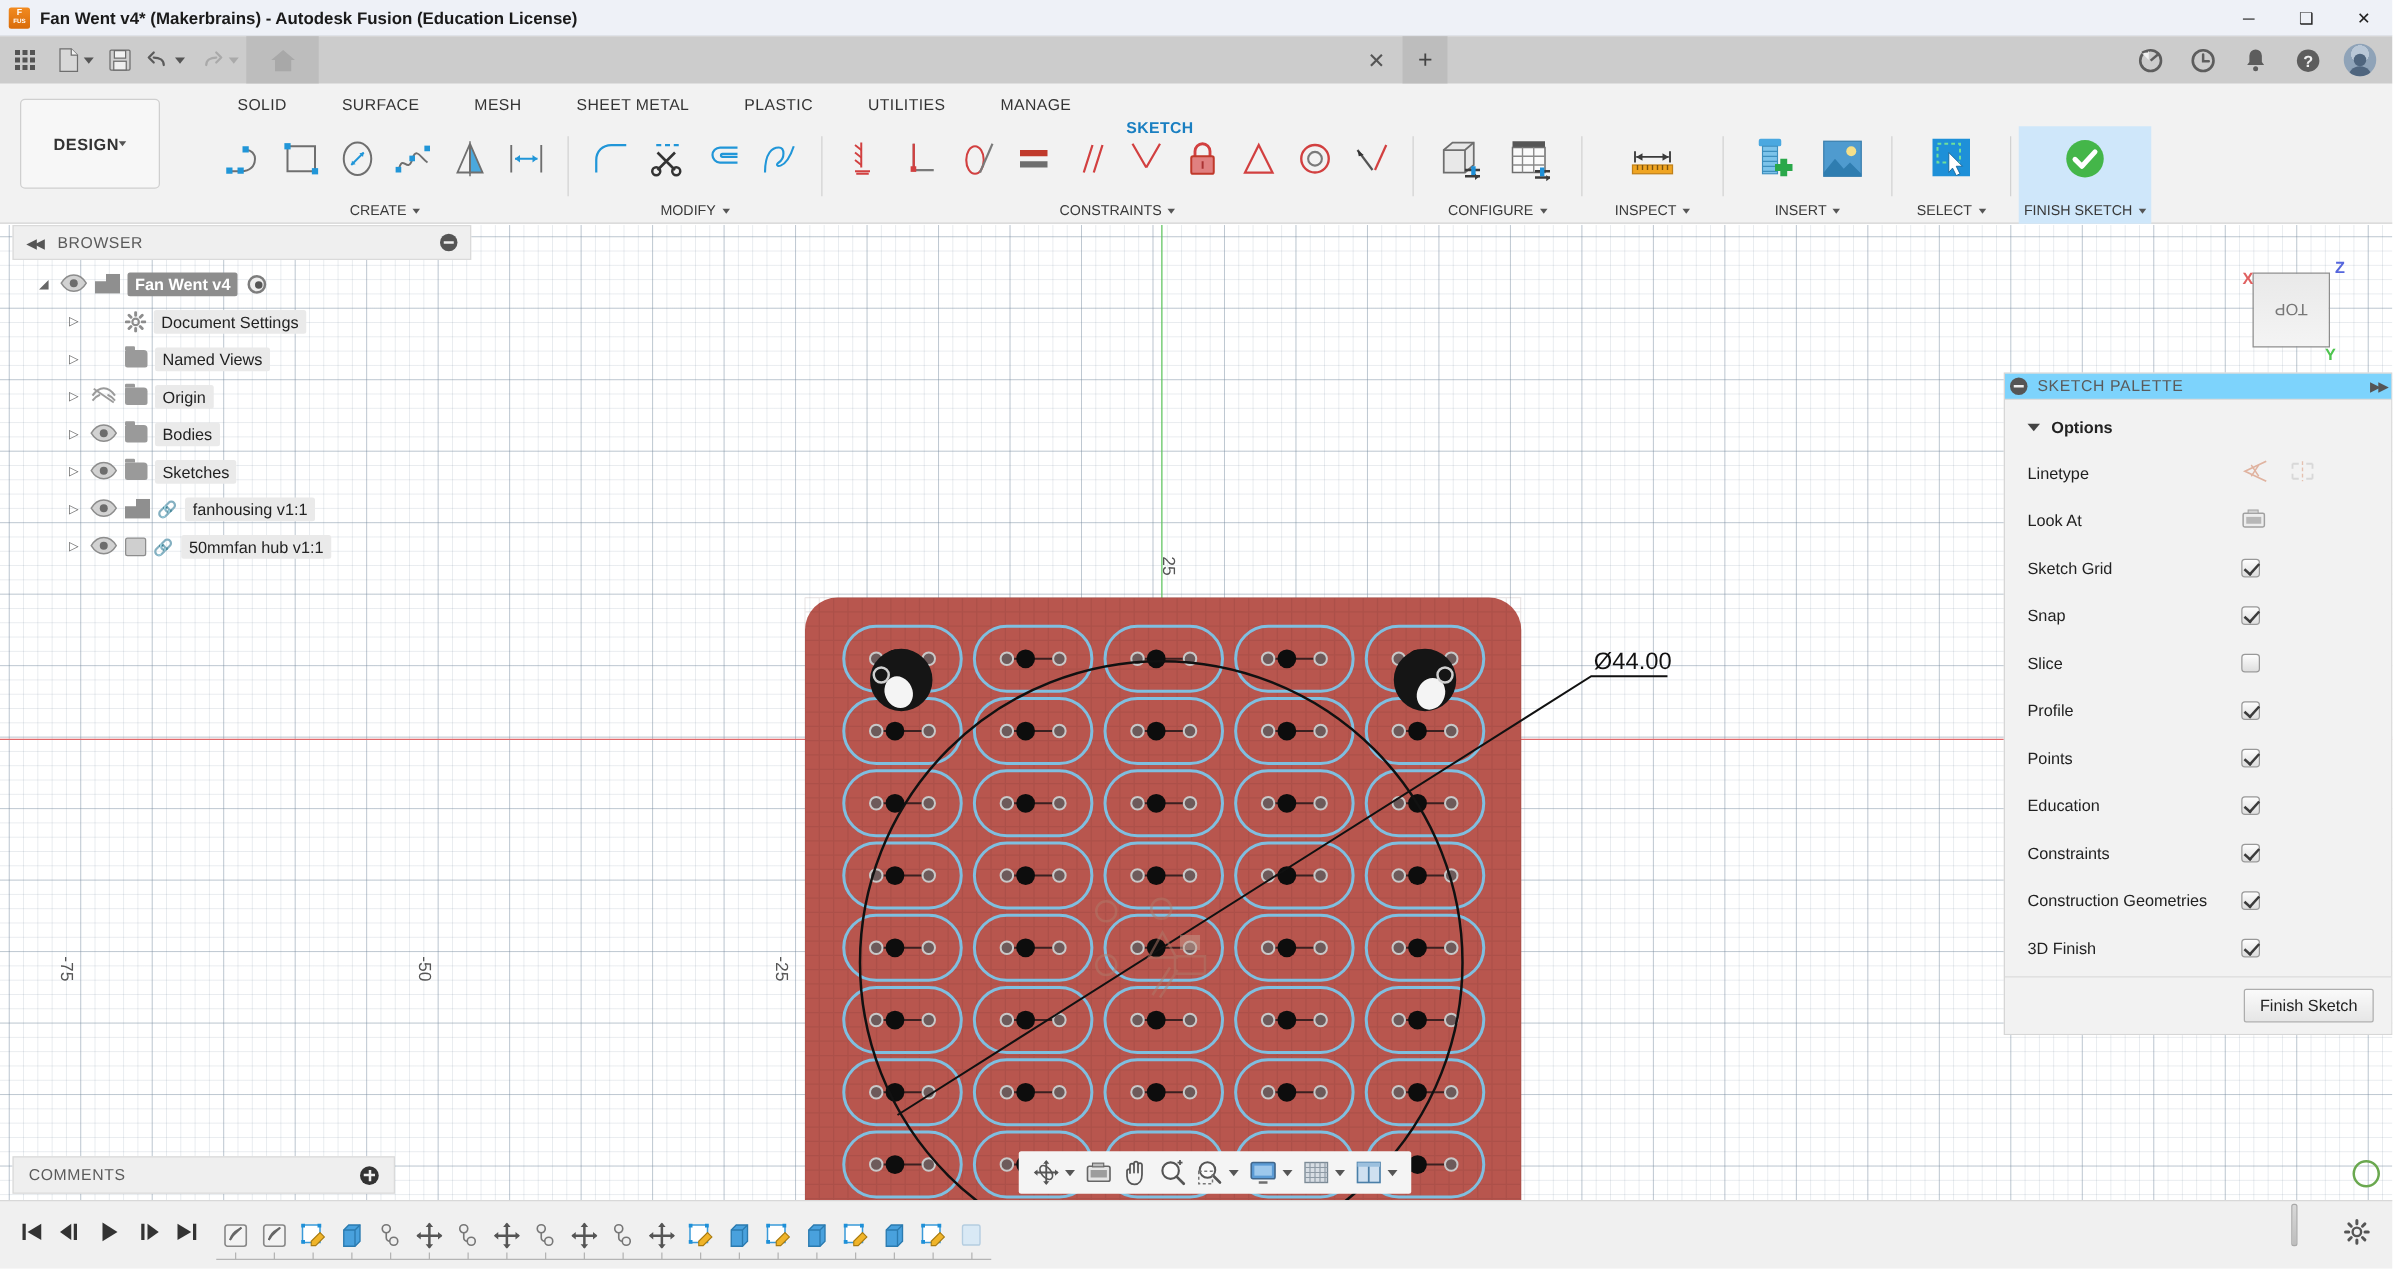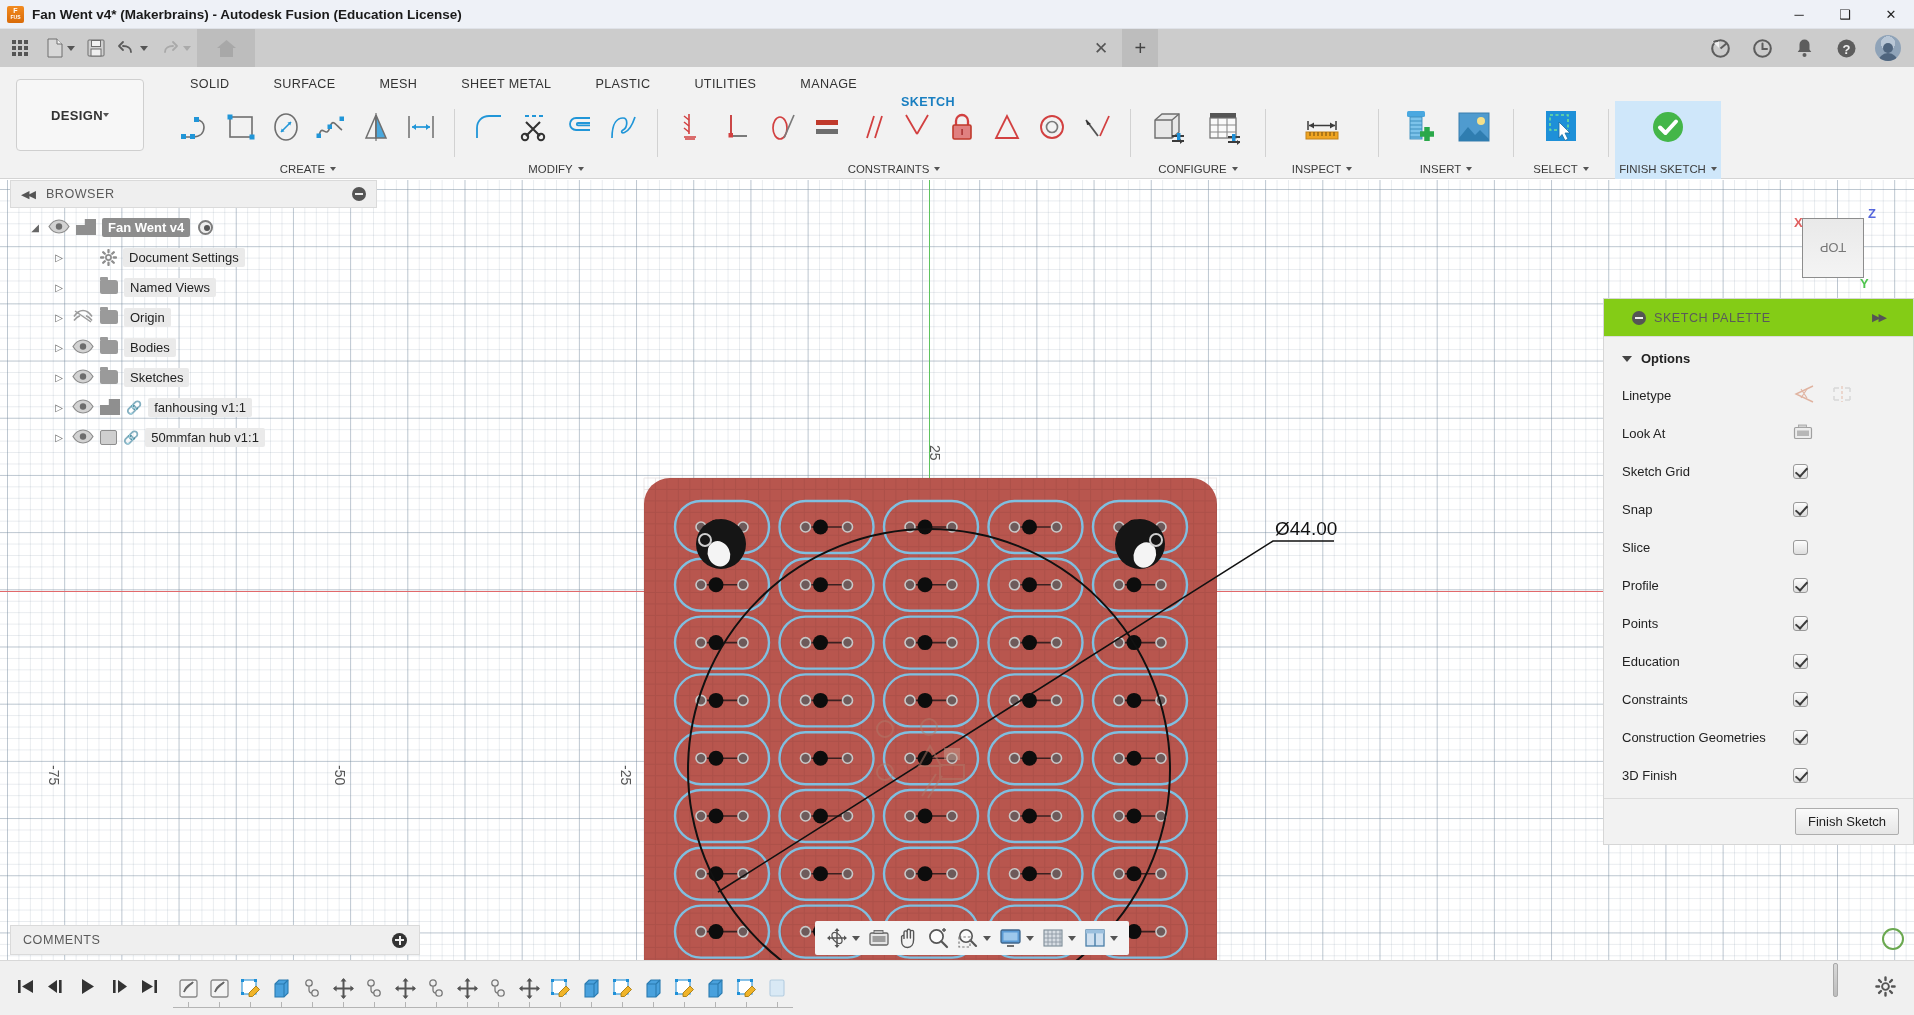--- a/index.html
+++ b/index.html
@@ -86,21 +86,21 @@
     content:""; position:absolute; left:50%; bottom:-6px; transform:translateX(-50%);
     width:20px; height:14px; border-radius:10px 10px 0 0; background:#4f657e;
   }
 
   
   .ribbon {
     position: absolute; top: 67px; left: 0; width: 1914px; height: 112px;
     background: #f2f2f2; border-bottom: 1px solid #d4d4d4;
   }
   .design-btn {
-    position: absolute; left: 16px; top: 12px; width: 128px; height: 72px;
+    position: absolute; left: 16px; top: 12px; width: 112px; height: 72px;
     background: #f7f7f7; border: 1px solid #cfcfcf; border-radius: 4px;
     display: flex; align-items: center; justify-content: center;
     font-size: 13px; font-weight: bold; color: #333; letter-spacing: .4px; gap: 0;
   }
   .tabs-row {
     position: absolute; left: 168px; top: 0; height: 33px; display: flex; align-items: stretch;
   }
   .rtab {
     padding: 0 22px; display: flex; align-items: center; justify-content: center;
     font-size: 12.6px; color: #333; letter-spacing: .35px; cursor: default;
@@ -187,22 +187,22 @@
     position: absolute; font-size: 14px; color: #555;
     transform: rotate(90deg); transform-origin: left top; white-space: nowrap;
   }
 
   
   .palette {
     position: absolute; right: 0; top: 298px; width: 311px;
     background: #f2f2f2; border: 1px solid #d6d6d6; z-index: 7; font-size: 13px; color: #222;
   }
   .pal-hdr {
-    height: 38px; background: #84cc16; border-bottom: 1px solid #dcdcdc;
-    display: flex; align-items: center; padding: 0 28px; gap: 8px;
+    height: 21px; background: #7dd3fc; border-bottom: 1px solid #dcdcdc;
+    display: flex; align-items: center; padding: 0 4px; gap: 8px;
     color: #5a5a5a; letter-spacing: .5px; font-size: 12.6px;
   }
   .pal-expand { margin-left: auto; color: #555; font-size: 11px; letter-spacing: -2px; }
   .pal-section { padding: 10px 0 4px 0; }
   .pal-sec-hdr { display: flex; align-items: center; gap: 9px; padding: 4px 18px 10px 18px; font-weight: bold; font-size: 13px; }
   .tri-down { width: 0;height:0;border-left:5px solid transparent;border-right:5px solid transparent;border-top:6px solid #444; }
   .pal-row {
     display: flex; align-items: center; height: 38px; padding: 0 0 0 18px;
   }
   .pal-row .lbl { flex: 1; }
@@ -219,21 +219,21 @@
     border-top: 1px solid #dcdcdc; padding: 9px 14px; display: flex; justify-content: flex-end;
     background: #f2f2f2;
   }
   .finish-sketch-btn {
     background: linear-gradient(#fafafa,#e6e6e6); border: 1px solid #adadad;
     padding: 5px 12px; font-size: 13px; color: #222; border-radius: 2px;
   }
 
   
   .comments {
-    position: absolute; left: 10px; top: 925px; width: 410px; height: 30px;
+    position: absolute; left: 10px; top: 925px; width: 306px; height: 30px;
     background: #efefef; border: 1px solid #dadada; display: flex; align-items: center;
     padding: 0 12px; font-size: 12.6px; color: #5a5a5a; letter-spacing: .5px; z-index: 6;
   }
   .plus-circle {
     margin-left: auto; width: 15px; height: 15px; border-radius: 50%; background: #333; position: relative;
   }
   .plus-circle::before { content:""; position:absolute; left:3px; top:6.5px; width:9px; height:2px; background:#efefef; }
   .plus-circle::after  { content:""; position:absolute; left:6.5px; top:3px; width:2px; height:9px; background:#efefef; }
 
   

